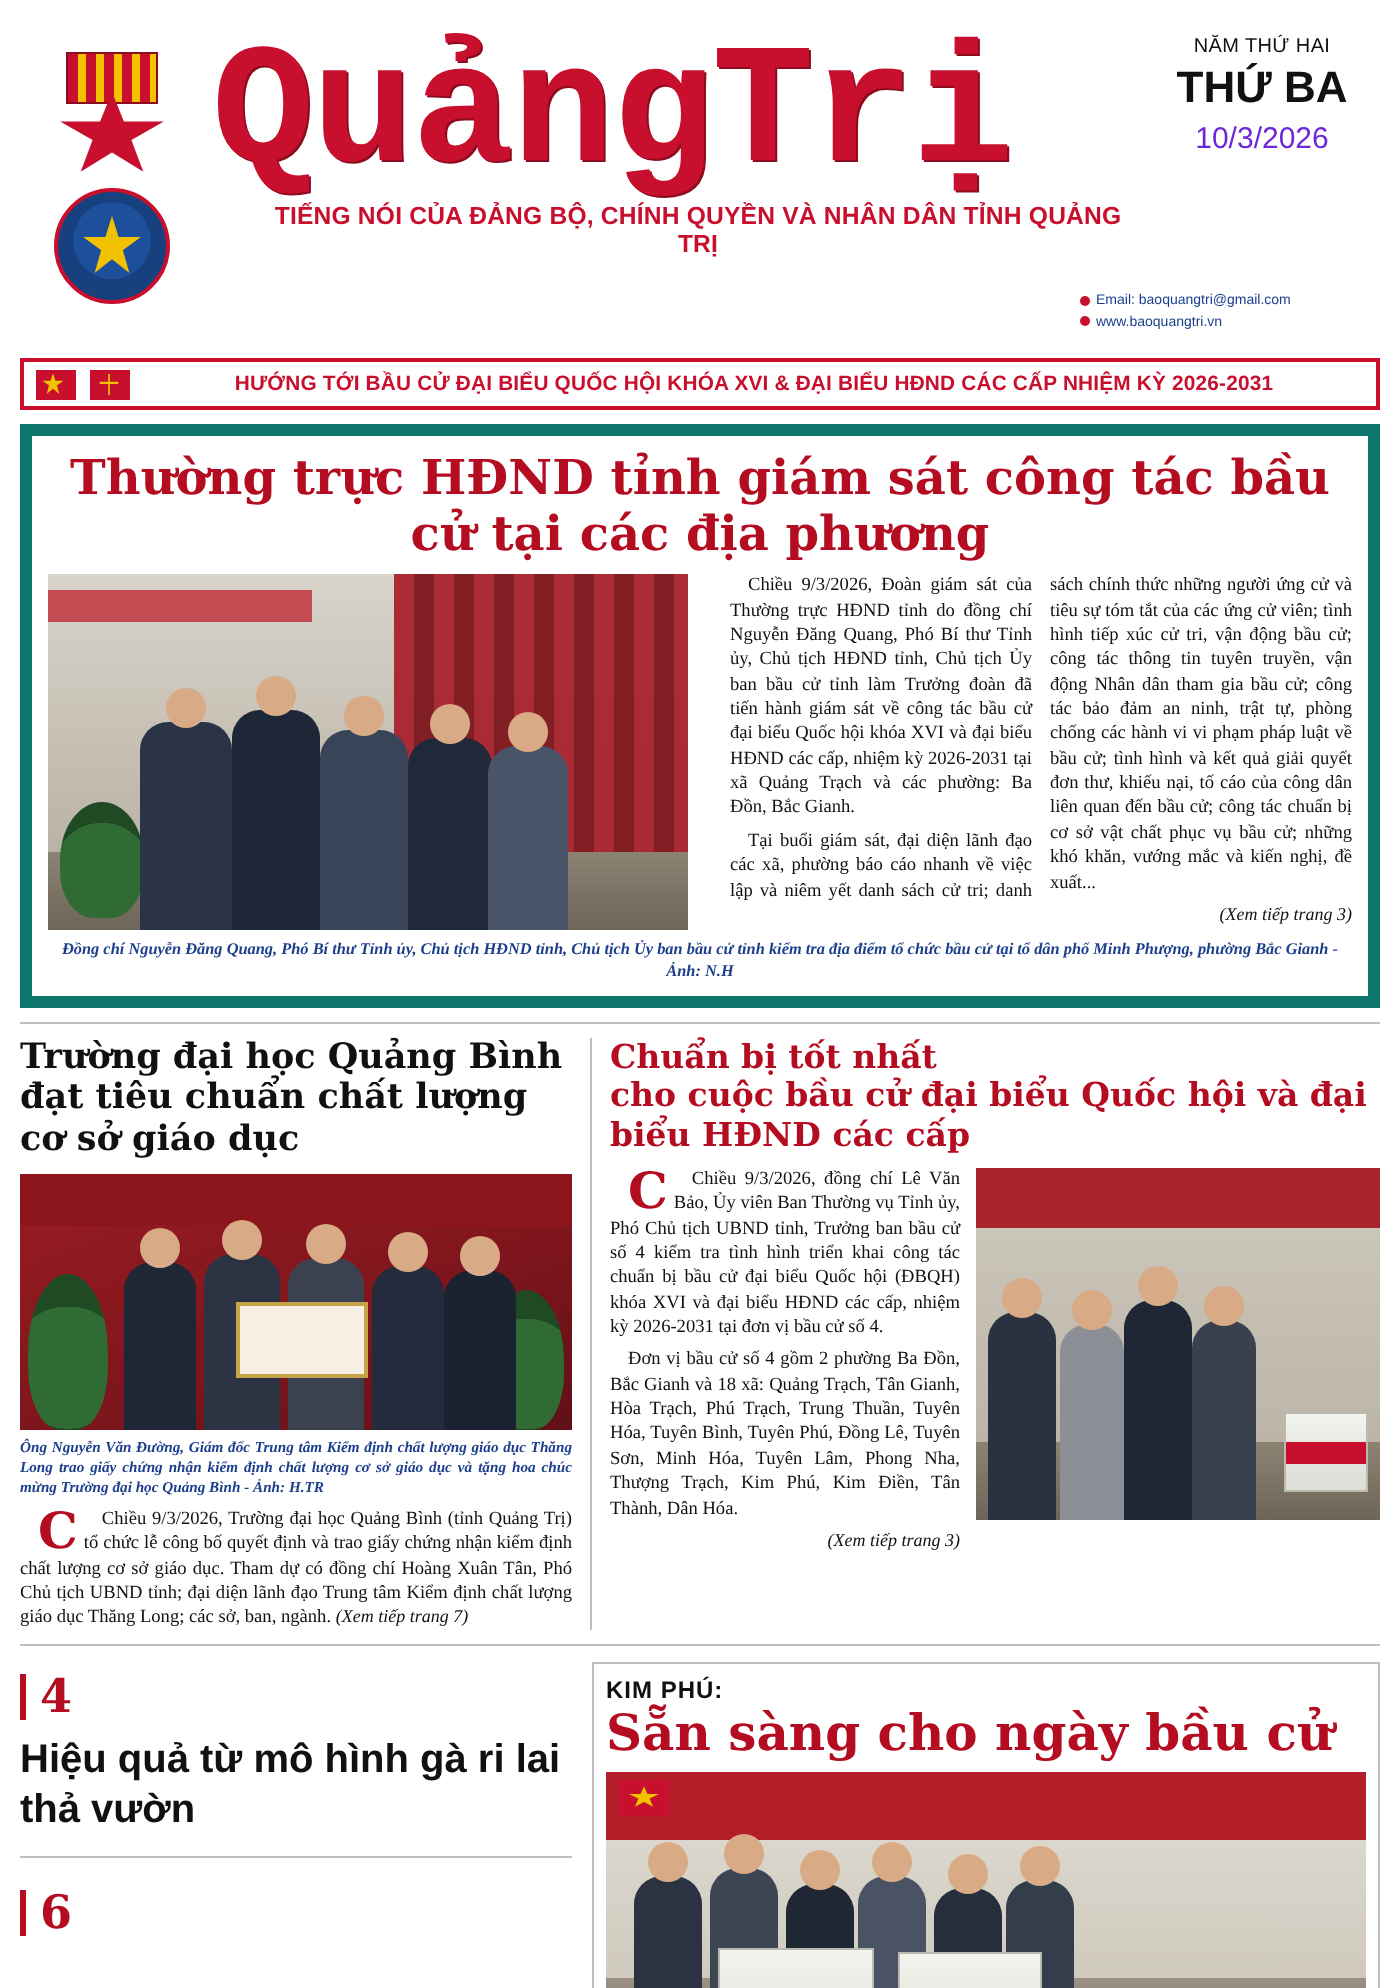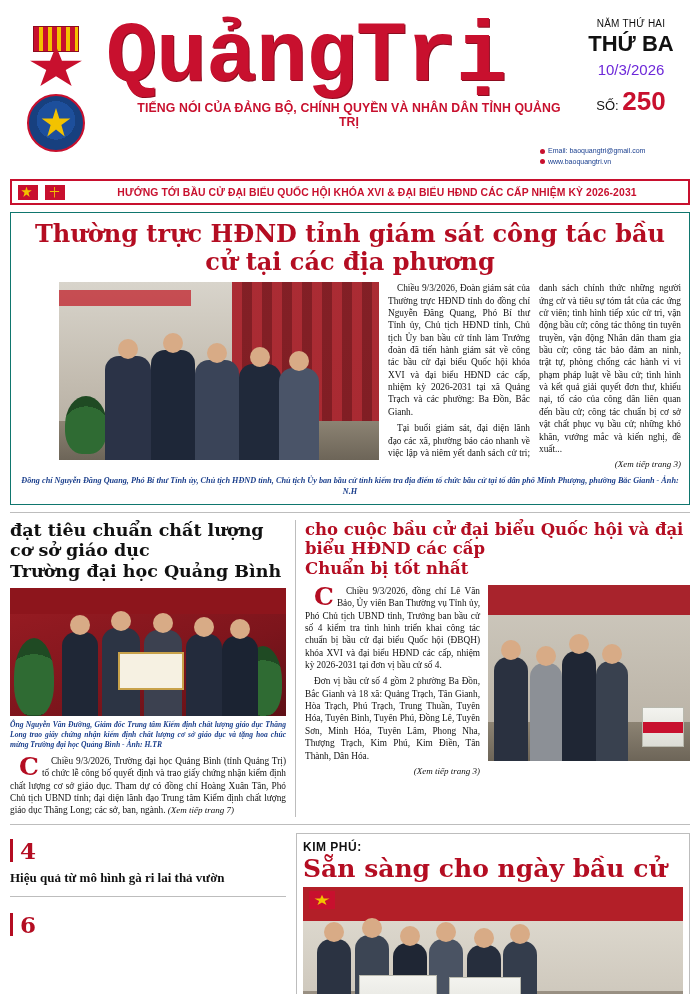--- a/index.html
+++ b/index.html
@@ -173,36 +173,35 @@
     color: #c8102e;
     font-family: "Liberation Sans", sans-serif;
     font-weight: bold;
     font-size: 10.4px;
     letter-spacing: 0.1px;
   }
 
   
   .lead {
     margin-top: 7px;
-    border: 1px solid #0f766e;
+    border: 6px solid #0f766e;
     padding: 7px 8px 6px 8px;
   }
   .lead-head {
     text-align: center;
     font-family: "DejaVu Serif", serif;
     font-weight: bold;
     font-size: 24px;
     color: #b40d22;
     line-height: 1.15;
     margin-bottom: 7px;
   }
   .lead-body {
     display: flex;
-    gap: 9px;
-    margin-left: 40px;
+    gap: 21px;
   }
   .lead-photo {
     width: 320px; height: 178px;
     position: relative;
     overflow: hidden;
     background: #8c8f94;
     flex: none;
   }
   .lead-col {
     flex: 1;
@@ -330,22 +329,22 @@
   .pagenum {
     font-family: "DejaVu Serif", serif;
     font-size: 23px;
     font-weight: bold;
     color: #b40d22;
     border-left: 3px solid #b40d22;
     padding-left: 7px;
     line-height: 1;
   }
   .teaser-txt {
-    font-family: Liberation Serif, serif;
-    font-size: 13px;
+    font-family: Liberation Sans, sans-serif;
+    font-size: 20px;
     font-weight: bold;
     line-height: 1.25;
     padding-top: 20px;
     margin-left: -44px;
   }
   .teaser-wrap { width: 100%; }
   .teaser-sep {
     border-top: 1px solid #bdbdbd;
     margin-top: 10px;
   }
@@ -414,24 +413,20 @@
 
     <div class="title-block">
       <div class="paper-title">QuảngTrị</div>
       <div class="subtitle2">TIẾNG NÓI CỦA ĐẢNG BỘ, CHÍNH QUYỀN VÀ NHÂN DÂN TỈNH QUẢNG TRỊ</div>
     </div>
 
     <div class="issue-block">
       <div class="issue-year">NĂM THỨ HAI</div>
       <div class="issue-day">THỨ BA</div>
       <div class="issue-date">10/3/2026</div>
-      <div class="issue-no">
-        <span>SỐ:</span>
-        <b>250</b>
-      </div>
     </div>
 
     <div class="contact">
       <div><span class="dot"></span><span>Email: baoquangtri@gmail.com</span></div>
       <div><span class="dot"></span><span>www.baoquangtri.vn</span></div>
     </div>
   </div>
 
   <div class="banner">
     <div class="flag-hs"></div>
@@ -468,22 +463,22 @@
       <span>Đồng chí Nguyễn Đăng Quang, Phó Bí thư Tỉnh ủy, Chủ tịch HĐND tỉnh, Chủ tịch Ủy ban bầu cử tỉnh kiểm tra địa điểm tổ chức bầu cử tại tổ dân phố Minh Phượng, phường Bắc Gianh</span>
       <span class="credit">- Ảnh: N.H</span>
     </div>
   </div>
 
   <hr class="rule">
 
   <div class="mid">
 
     <div class="mid-left">
+      <div class="headline-a">Trường đại học Quảng Bình</div>
       <div class="headline-a">đạt tiêu chuẩn chất lượng cơ sở giáo dục</div>
-      <div class="headline-a">Trường đại học Quảng Bình</div>
 
       <div class="photo photo-a">
         <div class="scene">
           <div class="sc-red-bg"></div>
           <div class="banner-red" style="left:0; right:0; top:0; height:26px; background:#8d151c;"></div>
           <div class="greenplant" style="left:4px; bottom:0; width:40px; height:78px;"></div>
           <div class="greenplant" style="right:4px; bottom:0; width:38px; height:70px;"></div>
           <div class="person" style="left:52px; width:36px; height:84px; background:#1f2736;"></div>
           <div class="person" style="left:92px; width:38px; height:88px; background:#2c3444;"></div>
           <div class="person" style="left:134px; width:38px; height:86px; background:#3c4150;"></div>
@@ -502,22 +497,22 @@
         <p>
           <span class="dropcap">C</span><span>Chiều 9/3/2026, Trường đại học Quảng Bình (tỉnh Quảng Trị) tổ chức lễ công bố quyết định và trao giấy chứng nhận kiểm định chất lượng cơ sở giáo dục. Tham dự có đồng chí Hoàng Xuân Tân, Phó Chủ tịch UBND tỉnh; đại diện lãnh đạo Trung tâm Kiểm định chất lượng giáo dục Thăng Long; các sở, ban, ngành.</span>
           <span class="see-more" style="display:inline;">(Xem tiếp trang 7)</span>
         </p>
       </div>
     </div>
 
     <div class="vdiv"></div>
 
     <div class="mid-right">
+      <div class="headline-b">Chuẩn bị tốt nhất</div>
       <div class="headline-b">cho cuộc bầu cử đại biểu Quốc hội và đại biểu HĐND các cấp</div>
-      <div class="headline-b">Chuẩn bị tốt nhất</div>
 
       <div class="mid-right-body">
         <div class="col-text">
           <p><span class="dropcap">C</span><span>Chiều 9/3/2026, đồng chí Lê Văn Bảo, Ủy viên Ban Thường vụ Tỉnh ủy, Phó Chủ tịch UBND tỉnh, Trưởng ban bầu cử số 4 kiểm tra tình hình triển khai công tác chuẩn bị bầu cử đại biểu Quốc hội (ĐBQH) khóa XVI và đại biểu HĐND các cấp, nhiệm kỳ 2026-2031 tại đơn vị bầu cử số 4.</span></p>
           <p>Đơn vị bầu cử số 4 gồm 2 phường Ba Đồn, Bắc Gianh và 18 xã: Quảng Trạch, Tân Gianh, Hòa Trạch, Phú Trạch, Trung Thuần, Tuyên Hóa, Tuyên Bình, Tuyên Phú, Đồng Lê, Tuyên Sơn, Minh Hóa, Tuyên Lâm, Phong Nha, Thượng Trạch, Kim Phú, Kim Điền, Tân Thành, Dân Hóa.</p>
           <p class="see-more">(Xem tiếp trang 3)</p>
         </div>
 
         <div class="photo photo-b">
           <div class="scene">

